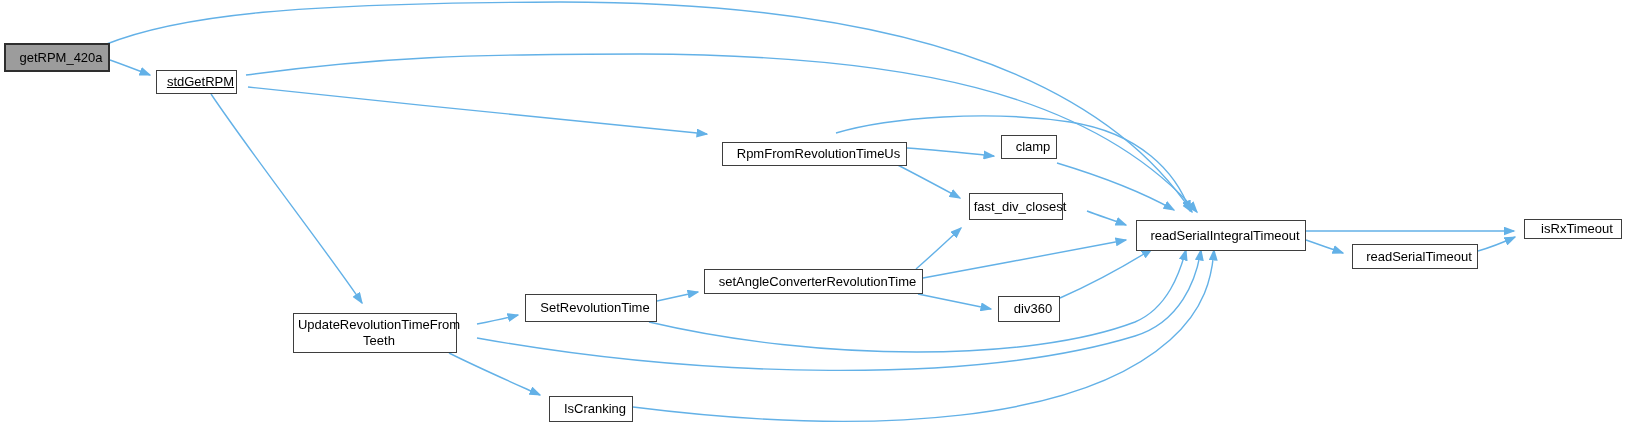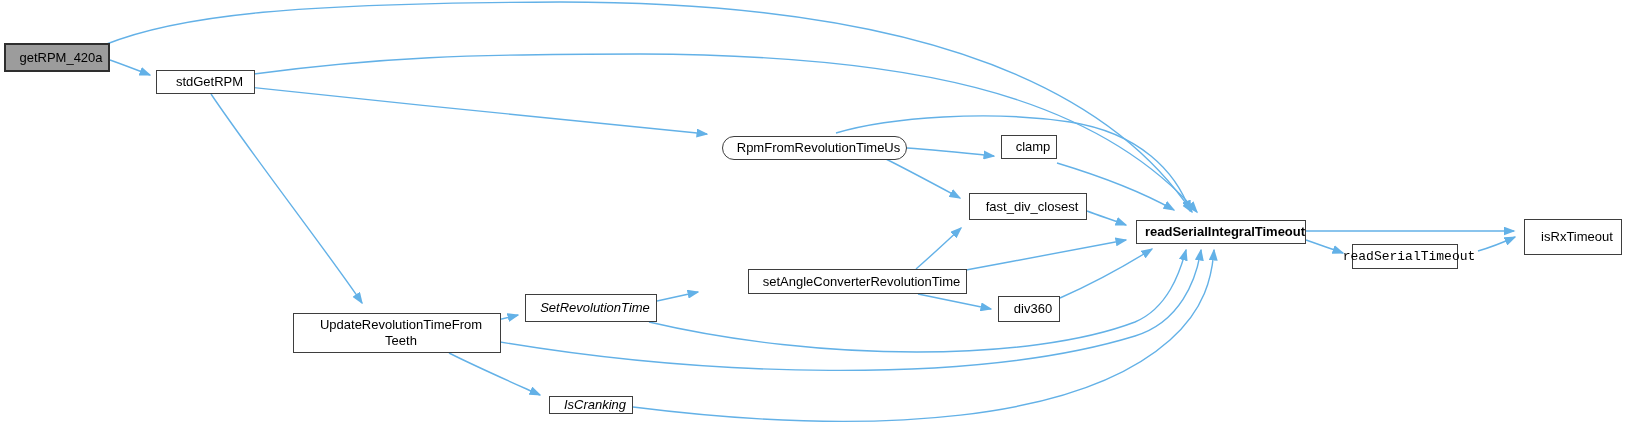--- a/index.html
+++ b/index.html
@@ -70,51 +70,51 @@
       <path d="M1060,298 C1094,283 1128,264 1152,249" fill="none" stroke="#63b1e7" stroke-width="1.4" marker-end="url(#arrowhead)"></path>
       <path d="M633,407 C880,438 1080,420 1170,340 C1205,309 1212,277 1214,250" fill="none" stroke="#63b1e7" stroke-width="1.4" marker-end="url(#arrowhead)"></path>
       <path d="M1306,240 C1320,245 1332,249 1343,253" fill="none" stroke="#63b1e7" stroke-width="1.4" marker-end="url(#arrowhead)"></path>
       <path d="M1306,231 C1376,231 1446,231 1514,231" fill="none" stroke="#63b1e7" stroke-width="1.4" marker-end="url(#arrowhead)"></path>
       <path d="M1478,251 C1492,247 1504,242 1515,237" fill="none" stroke="#63b1e7" stroke-width="1.4" marker-end="url(#arrowhead)"></path>
     </svg>
   <div id="nodes-layer">
       <div class="node highlighted" style="left: 4px; top: 43px; width: 106px; height: 29px;">
         <span>getRPM_420a</span>
       </div>
-      <div class="node" style="left: 156px; top: 70px; width: 99px; height: 24px;">
+      <div class="node" style="left: 156px; top: 70px; width: 81px; height: 24px; text-decoration: underline;">
         <span>stdGetRPM</span>
       </div>
-      <div class="node" style="left: 722px; top: 136px; width: 185px; height: 24px; border-radius: 12px;">
+      <div class="node" style="left: 722px; top: 142px; width: 185px; height: 24px;">
         <span>RpmFromRevolutionTimeUs</span>
       </div>
       <div class="node" style="left: 1001px; top: 135px; width: 56px; height: 24px;">
         <span>clamp</span>
       </div>
-      <div class="node" style="left: 969px; top: 193px; width: 118px; height: 27px; text-align: right;">
+      <div class="node" style="left: 969px; top: 193px; width: 94px; height: 27px; text-align: right;">
         <span>fast_div_closest</span>
       </div>
-      <div class="node" style="left: 1136px; top: 220px; width: 170px; height: 24px; font-weight: bold;">
+      <div class="node" style="left: 1136px; top: 220px; width: 170px; height: 31px;">
         <span>readSerialIntegralTimeout</span>
       </div>
-      <div class="node" style="left: 704px; top: 269px; width: 219px; height: 25px; margin-left: 44px;">
+      <div class="node" style="left: 704px; top: 269px; width: 219px; height: 25px;">
         <span>setAngleConverterRevolutionTime</span>
       </div>
       <div class="node" style="left: 998px; top: 296px; width: 62px; height: 26px; text-align: right;">
         <span>div360</span>
       </div>
-      <div class="node" style="left: 525px; top: 294px; width: 132px; height: 28px; font-style: italic;">
+      <div class="node" style="left: 525px; top: 294px; width: 132px; height: 28px;">
         <span>SetRevolutionTime</span>
       </div>
-      <div class="node" style="left: 293px; top: 313px; width: 208px; height: 40px;">
+      <div class="node" style="left: 293px; top: 313px; width: 164px; height: 40px;">
         <span>UpdateRevolutionTimeFrom</span>
         <span>Teeth</span>
       </div>
-      <div class="node" style="left: 549px; top: 396px; width: 84px; height: 18px; font-style: italic;">
+      <div class="node" style="left: 549px; top: 396px; width: 84px; height: 26px;">
         <span>IsCranking</span>
       </div>
-      <div class="node" style="left: 1352px; top: 244px; width: 106px; height: 25px; font-family: Liberation Mono, monospace;">
+      <div class="node" style="left: 1352px; top: 244px; width: 126px; height: 25px;">
         <span>readSerialTimeout</span>
       </div>
-      <div class="node" style="left: 1524px; top: 219px; width: 98px; height: 36px;">
+      <div class="node" style="left: 1524px; top: 219px; width: 98px; height: 20px;">
         <span>isRxTimeout</span>
       </div>
     </div>
 </div>
 
 </body></html>

